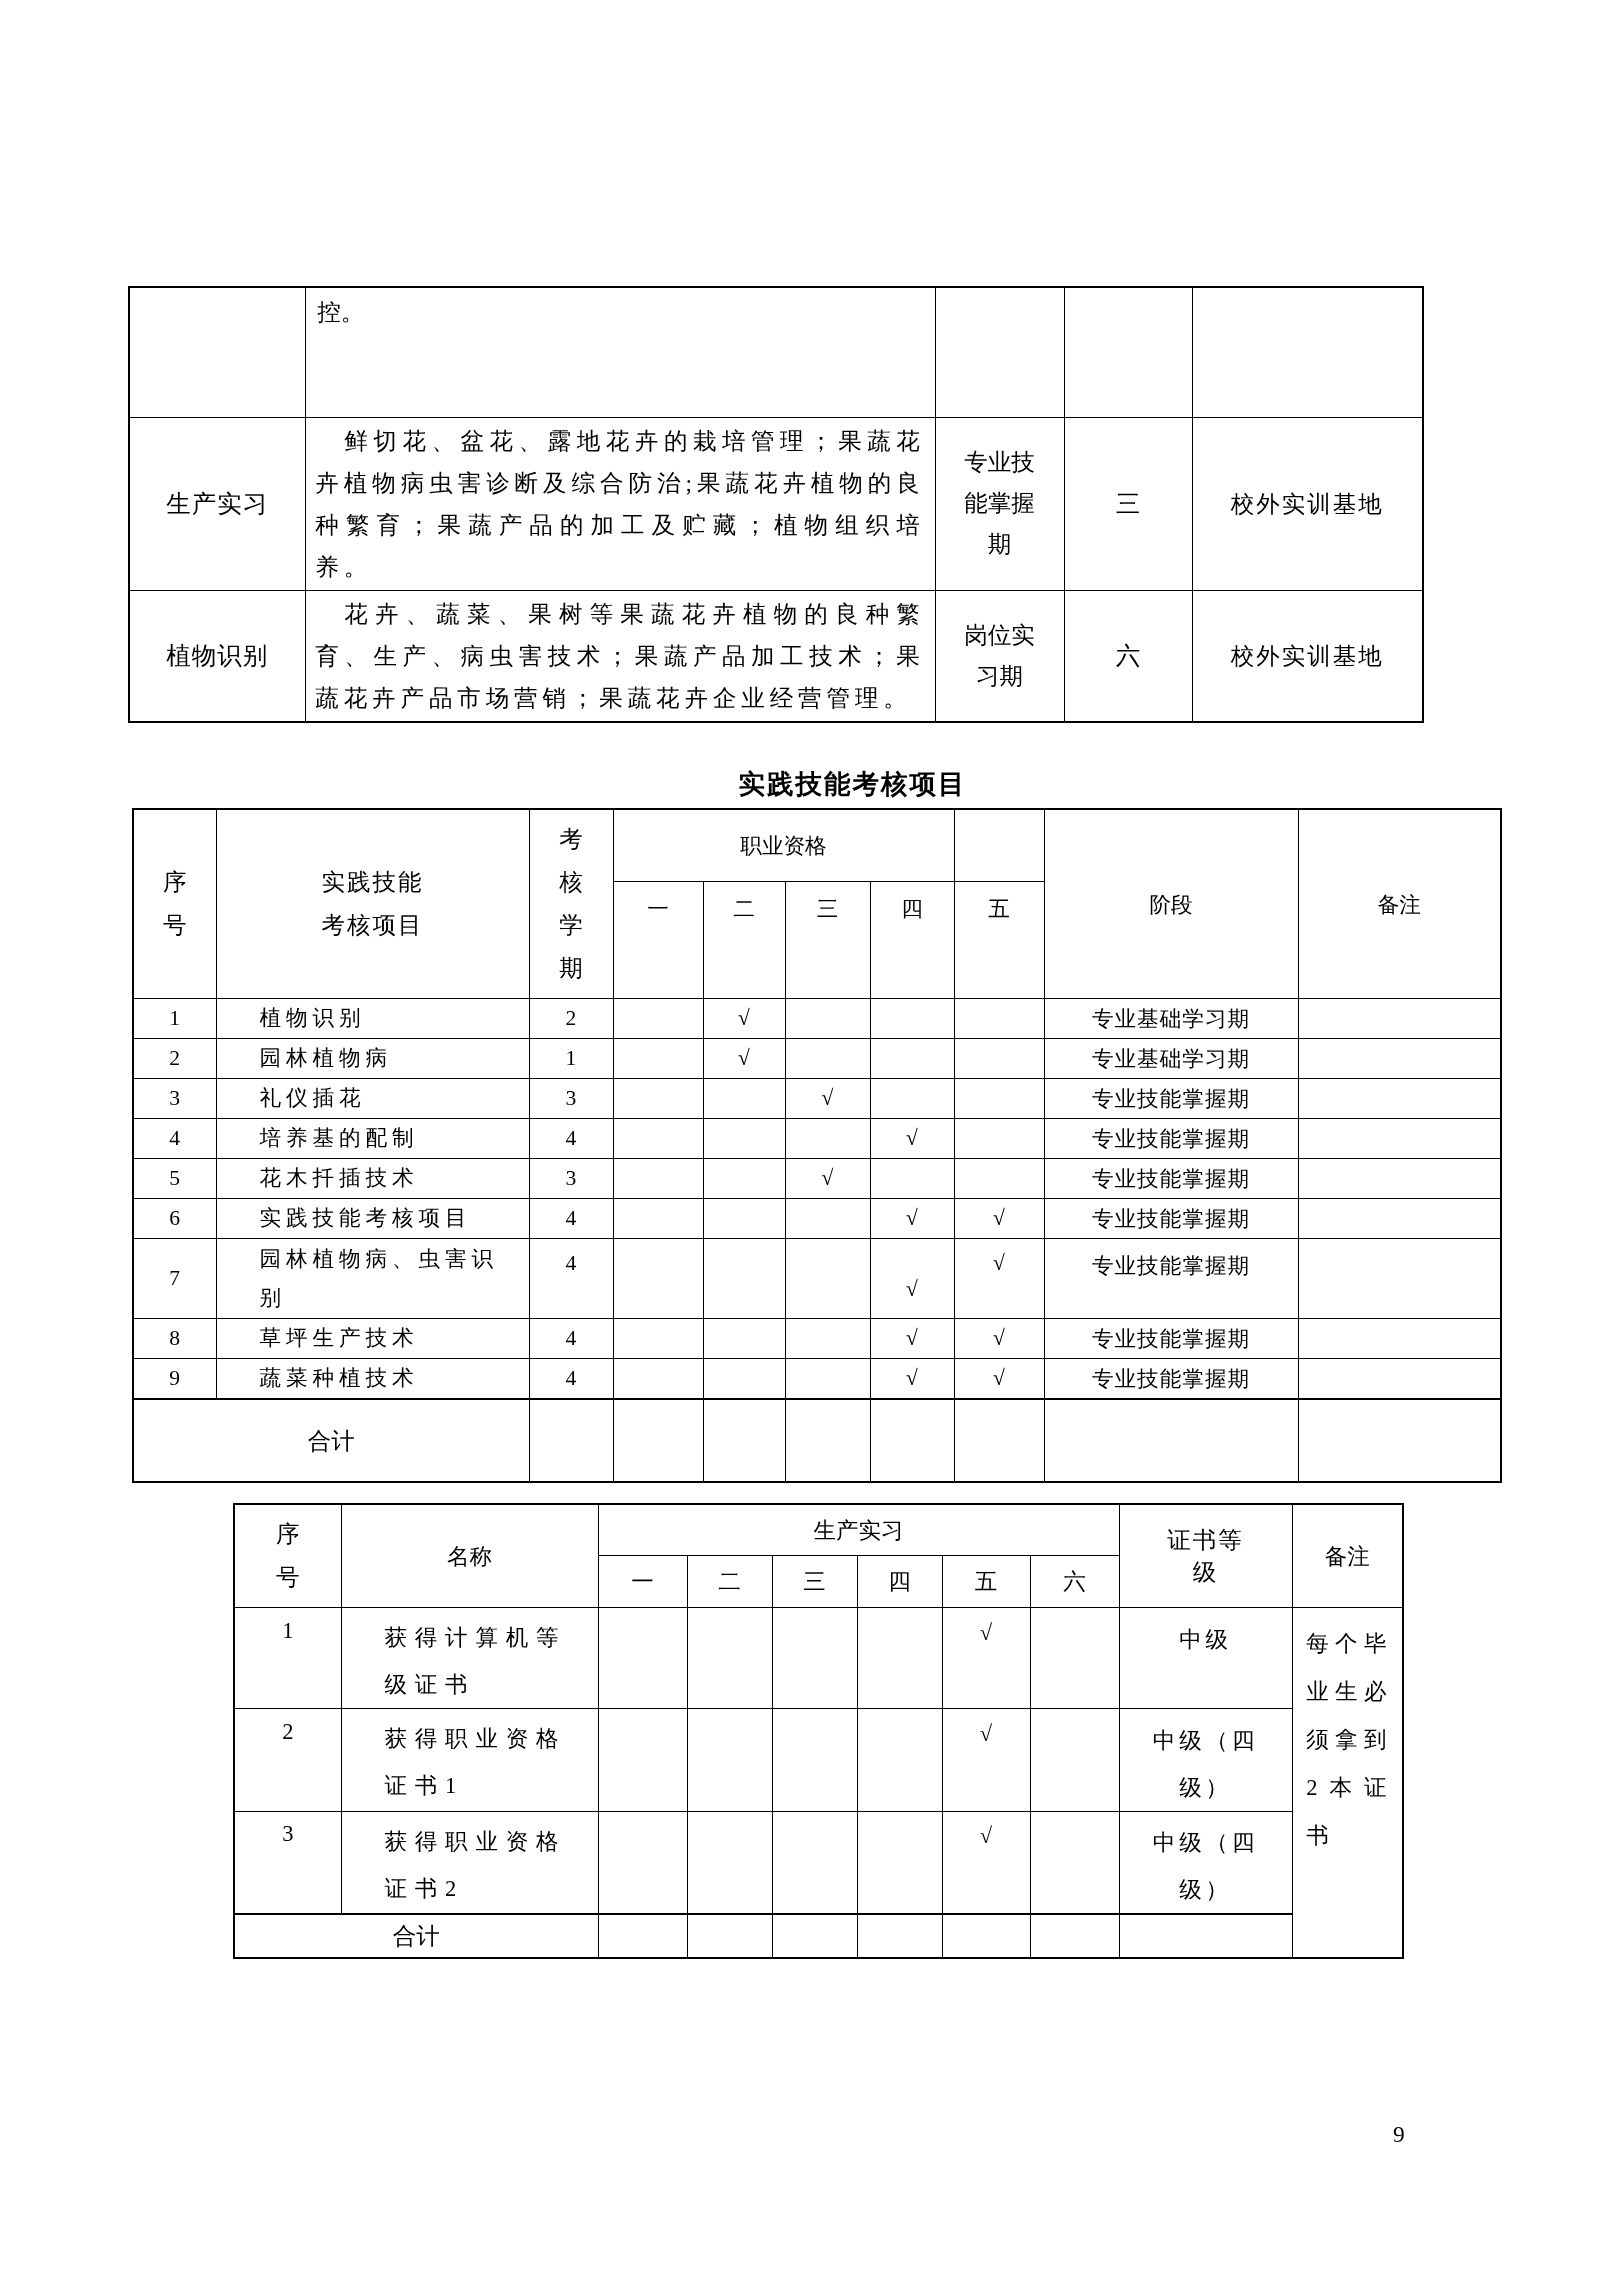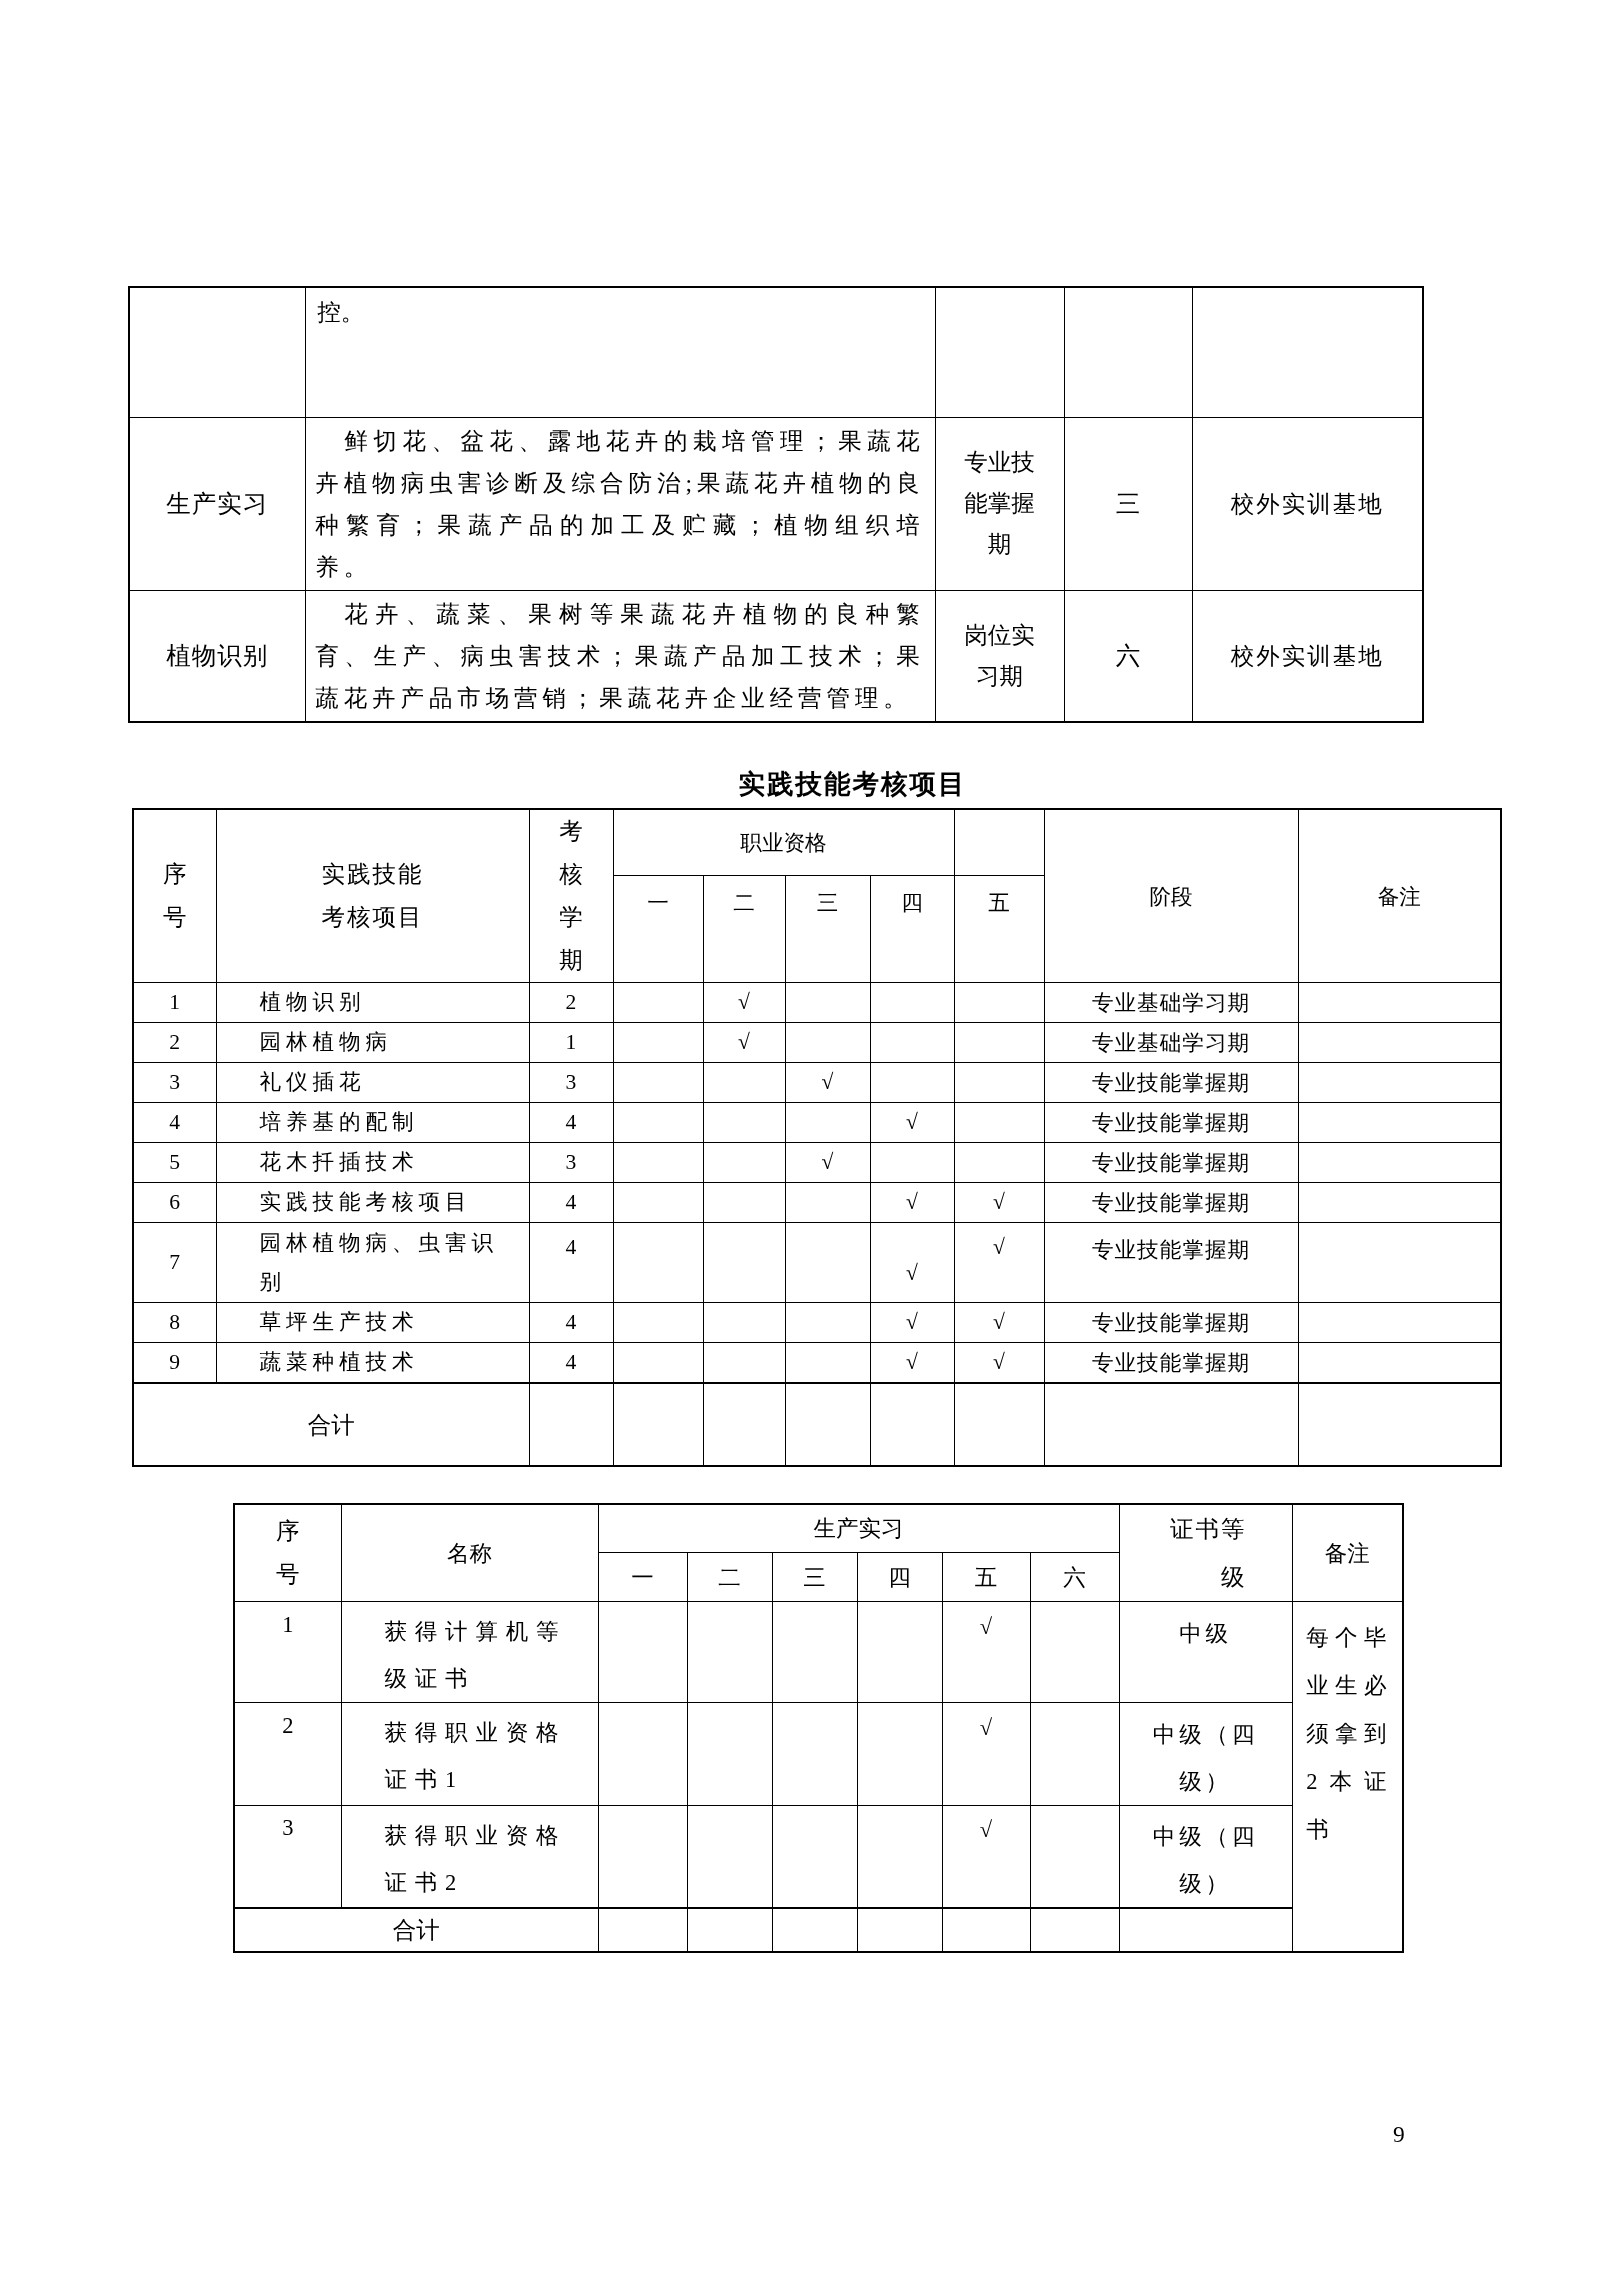--- a/index.html
+++ b/index.html
@@ -28,24 +28,24 @@
   .t2 { left:132px; top:808px; width:1369px; border:2px solid #000; }
   .t2 td { font-size:21.6px; }
   .t2 .hrow2 td { vertical-align:top; padding-top:11.8px; }
   .t2 .item { text-align:left; padding-left:43px; padding-right:7.8px; letter-spacing:4.9px; line-height:39px; }
   .t2 .stagec { letter-spacing:1px; }
   .t2 .low { vertical-align:bottom; padding-bottom:15.7px; }
   .t2 .high { vertical-align:top; padding-top:11.8px; }
   .t2 .totalrow td { border-top:2px solid #000; font-size:23.5px; }
 
   
-  .vert { margin:0 auto; word-break:break-all; font-size:23.5px; }
+  .vert { margin:8px auto; word-break:break-all; font-size:23.5px; }
   .v1 { width:25.5px; line-height:43px; }            
   .v2 { width:108px; line-height:43px; letter-spacing:2px; } 
-  .v3 { width:82px; line-height:48px; letter-spacing:2px;text-align:right; }  
+  .v3 { width:82px; line-height:32px; letter-spacing:2px; }  
   .hc { font-size:23.5px; }
 
   
   .t3 { left:233px; top:1503px; width:1169px; border:2px solid #000; }
   .t3 td { font-size:22.5px; }
   .t3 .no { vertical-align:top; padding-top:9.8px; }
   .t3 .name { text-align:left; vertical-align:top; padding:5.9px 15.7px 0 43px; letter-spacing:7.8px; line-height:47px; }
   .t3 .chk { vertical-align:top; padding-top:11.8px; }
   .t3 .lvl { vertical-align:top; padding:7.8px 23.5px 0; letter-spacing:3.9px; line-height:47px; }
   .t3 .note { vertical-align:top; text-align:justify; text-align-last:left; padding:11.8px 13.7px 0; letter-spacing:2px; line-height:48px; }

